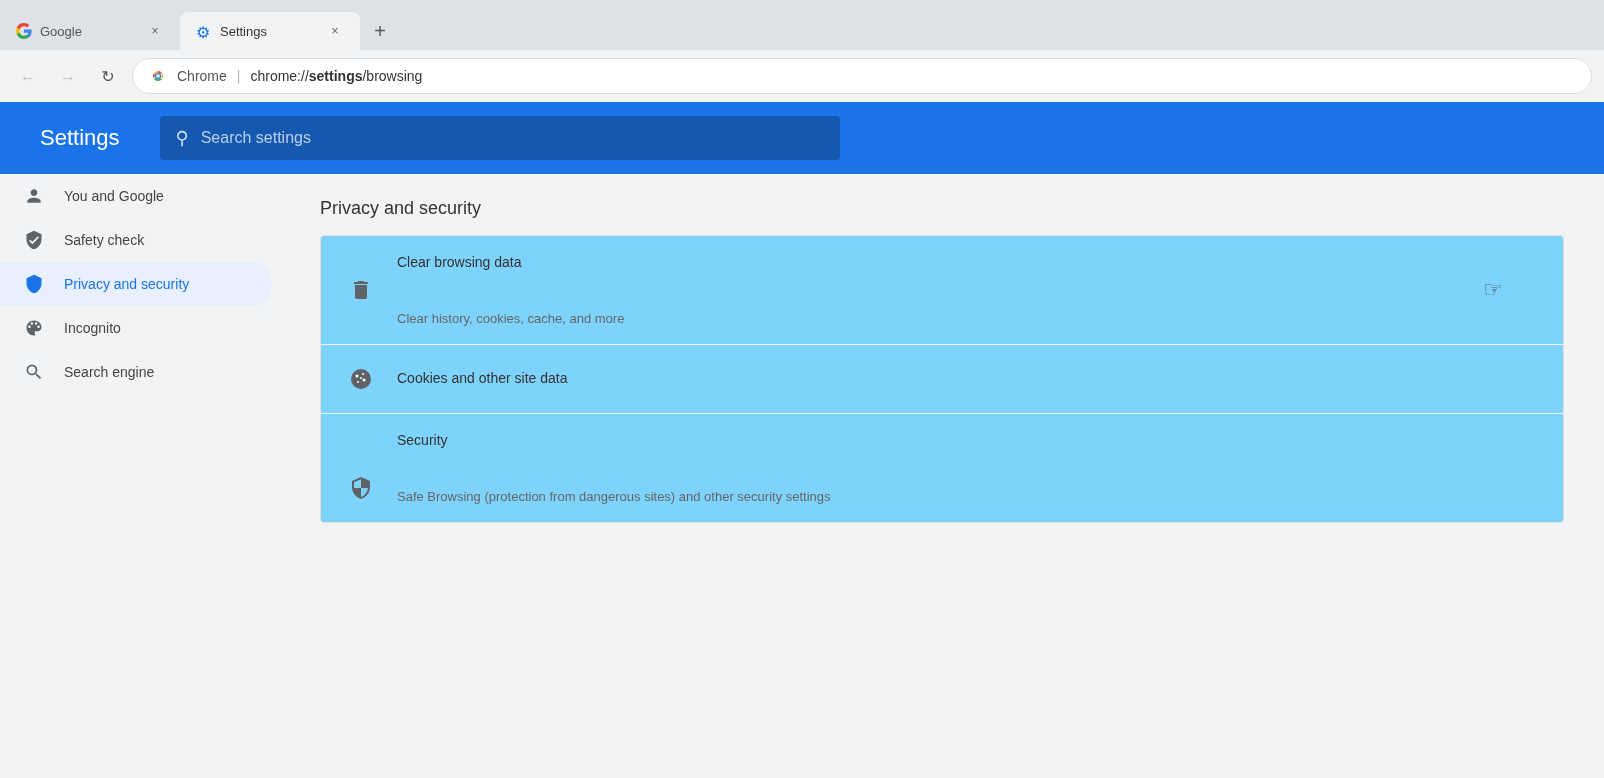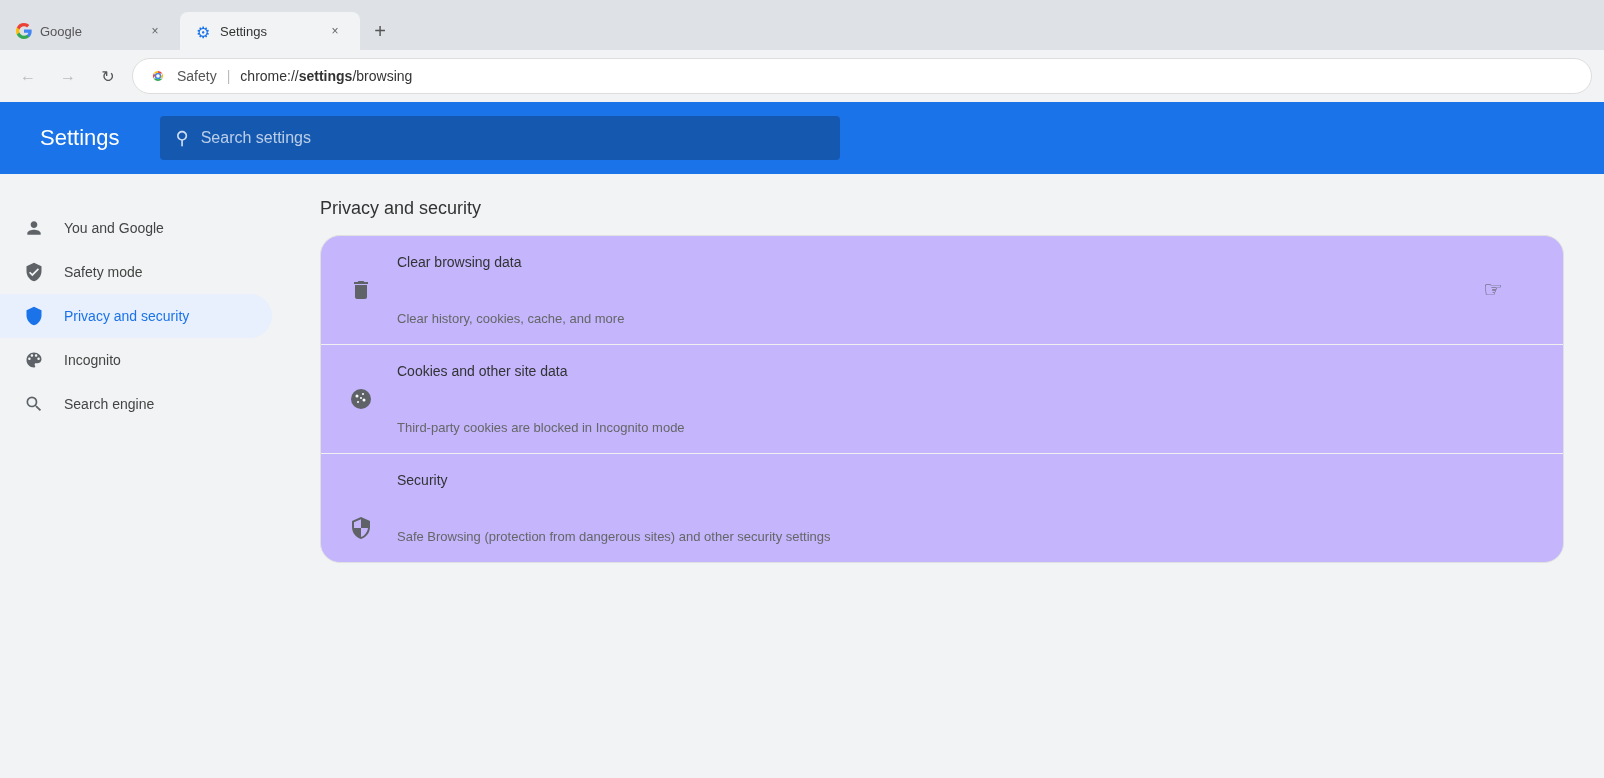--- a/index.html
+++ b/index.html
@@ -143,21 +143,21 @@
 
     
     .settings-body {
       display: flex;
       background: #f1f3f4;
     }
 
     
     .sidebar {
       width: 280px;
-      padding: 32px 0;
+      padding: 0 0;
       flex-shrink: 0;
     }
     .sidebar-item {
       display: flex;
       align-items: center;
       padding: 12px 24px;
       gap: 20px;
       cursor: pointer;
       font-size: 14px;
       color: #444;
@@ -186,22 +186,22 @@
       flex: 1;
       padding: 24px 40px;
     }
     .section-title {
       font-size: 18px;
       font-weight: 400;
       color: #333;
       margin-bottom: 16px;
     }
     .settings-card {
-      background: #c4b5fd;
-      border-radius: 20px;
+      background: #7dd3fc;
+      border-radius: 4px;
       overflow: hidden;
       border: 1px solid #e0e0e0;
     }
     .settings-item {
       display: flex;
       align-items: center;
       padding: 18px 24px;
       gap: 20px;
       cursor: pointer;
       border-bottom: 1px solid #f0f0f0;
@@ -271,21 +271,21 @@
           <circle cx="50" cy="50" r="28" fill="white" stroke="#ddd" stroke-width="2"></circle>
           <circle cx="50" cy="50" r="18" fill="#4285F4"></circle>
           <circle cx="50" cy="50" r="10" fill="white"></circle>
           <path d="M50 22 A28 28 0 0 1 74.2 36 L62.1 36 A18 18 0 0 0 50 32 Z" fill="#EA4335"></path>
           <path d="M74.2 36 A28 28 0 0 1 74.2 64 L65 55 A18 18 0 0 0 68 50 Z" fill="#FBBC05"></path>
           <path d="M74.2 64 A28 28 0 0 1 25.8 64 L37.9 64 A18 18 0 0 0 50 68 Z" fill="#34A853"></path>
           <path d="M25.8 64 A28 28 0 0 1 25.8 36 L35 45 A18 18 0 0 0 32 50 Z" fill="#EA4335"></path>
           <path d="M25.8 36 A28 28 0 0 1 50 22 L50 32 A18 18 0 0 0 38 36 Z" fill="#FBBC05"></path>
         </svg>
       </span>
-      <span style="font-size:14px;color:#555;">Safety</span>
+      <span style="font-size:14px;color:#555;">Chrome</span>
       <span style="color:#bbb;font-size:14px;">|</span>
       <span style="font-size:14px;color:#333;">
         chrome://<strong>settings</strong><span>/browsing</span>
       </span>
     </div>
   </div>
 
   <div class="settings-page">
 
     <div class="settings-header">
@@ -309,21 +309,21 @@
           <span class="sidebar-label">You and Google</span>
         </div>
 
 
         <div class="sidebar-item">
           <span class="sidebar-icon">
             <svg width="20" height="20" viewBox="0 0 24 24" fill="#5f6368">
               <path d="M12 1L3 5v6c0 5.55 3.84 10.74 9 12 5.16-1.26 9-6.45 9-12V5l-9-4zm-2 16l-4-4 1.41-1.41L10 14.17l6.59-6.59L18 9l-8 8z"></path>
             </svg>
           </span>
-          <span class="sidebar-label">Safety mode</span>
+          <span class="sidebar-label">Safety check</span>
         </div>
 
         <div class="sidebar-item active">
           <span class="sidebar-icon">
             <svg width="20" height="20" viewBox="0 0 24 24" fill="#1a73e8">
               <path d="M12 1L3 5v6c0 5.55 3.84 10.74 9 12 5.16-1.26 9-6.45 9-12V5l-9-4z"></path>
             </svg>
           </span>
           <span class="sidebar-label" style="color:#1a73e8; font-weight:500;">Privacy and security</span>
         </div>
@@ -373,21 +373,20 @@
                 <circle cx="12" cy="12" r="10"></circle>
                 <circle cx="8" cy="9" r="1.5" fill="#fff"></circle>
                 <circle cx="14" cy="7" r="1" fill="#fff"></circle>
                 <circle cx="15" cy="13" r="1.5" fill="#fff"></circle>
                 <circle cx="9" cy="15" r="1" fill="#fff"></circle>
                 <circle cx="12" cy="11" r="1" fill="#fff"></circle>
               </svg>
             </div>
             <div class="settings-item-text">
               <div class="settings-item-title">Cookies and other site data</div>
-              <div class="settings-item-desc">Third-party cookies are blocked in Incognito mode</div>
             </div>
           </div>
 
           <div class="settings-item">
             <div class="settings-item-icon">
               <svg width="24" height="24" viewBox="0 0 24 24" fill="#5f6368">
                 <path d="M12 1L3 5v6c0 5.55 3.84 10.74 9 12 5.16-1.26 9-6.45 9-12V5l-9-4zm0 10.99h7c-.53 4.12-3.28 7.79-7 8.94V12H5V6.3l7-3.11v8.8z"></path>
               </svg>
             </div>
             <div class="settings-item-text">

